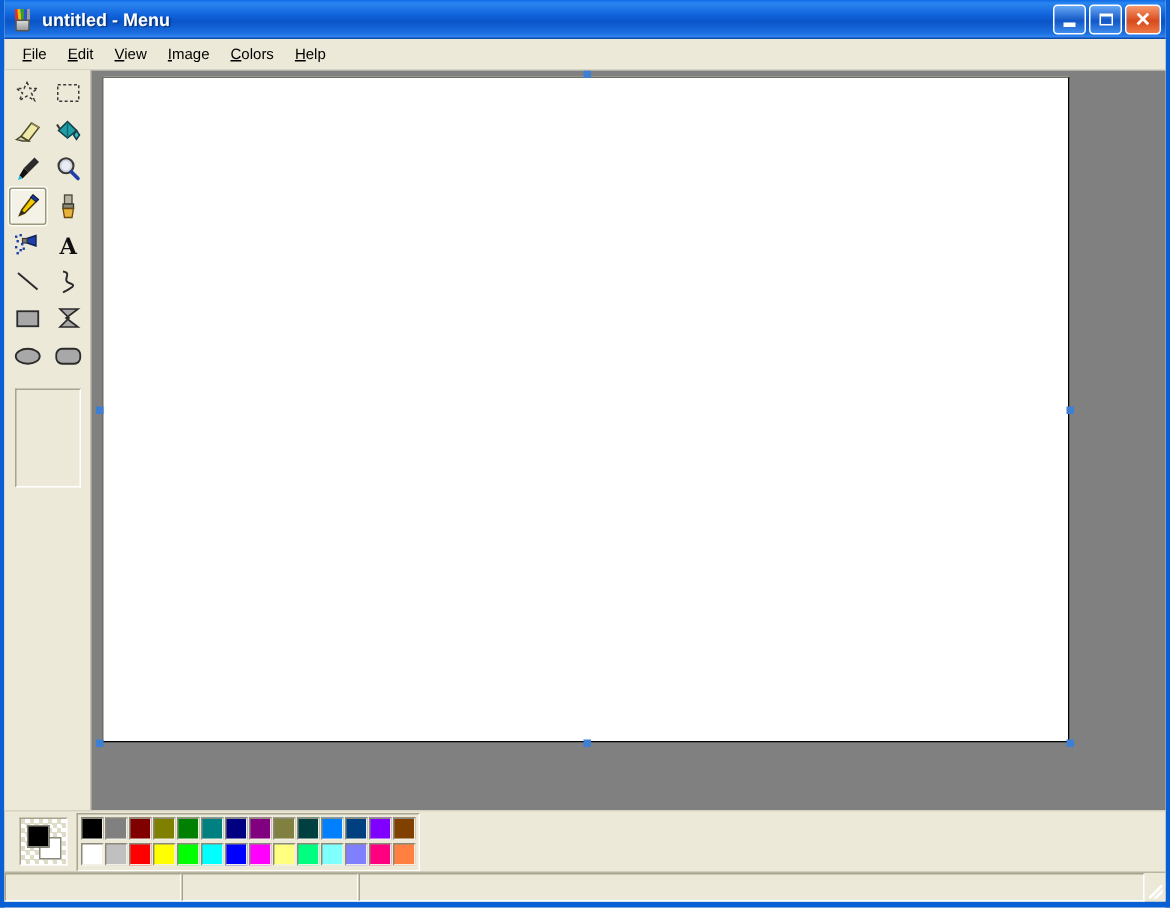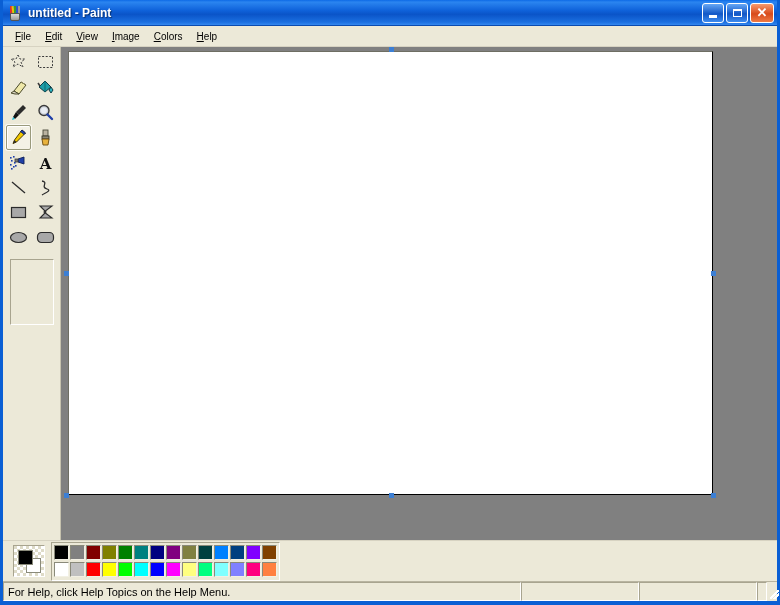--- a/index.html
+++ b/index.html
@@ -250,21 +250,21 @@
 
   <div id="titlebar">
     <span class="app-icon">
       <i class="b1"></i>
         <i class="b2"></i>
         <i class="b3"></i>
         <i class="b4"></i>
         <i class="b5"></i>
       <span class="cup"></span>
     </span>
-    <span id="title-text">untitled - Paint</span>
+    <span id="title-text">untitled - Menu</span>
     <span id="titlebar-buttons">
       <span class="tb-btn min">
         <span class="glyph-min"></span>
       </span>
       <span class="tb-btn max">
         <span class="glyph-max"></span>
       </span>
       <span class="tb-btn close">
         <span class="glyph-close">✕</span>
       </span>
@@ -453,20 +453,19 @@
         <span class="swatch" style="background: rgb(0, 64, 128);"></span>
         <span class="swatch" style="background: rgb(128, 128, 255);"></span>
         <span class="swatch" style="background: rgb(128, 0, 255);"></span>
         <span class="swatch" style="background: rgb(255, 0, 128);"></span>
         <span class="swatch" style="background: rgb(128, 64, 0);"></span>
         <span class="swatch" style="background: rgb(255, 128, 64);"></span>
       </div>
   </div>
 
   <div id="statusbar">
-    <div class="status-pane" id="status-main">For Help, click Help Topics on the Help Menu.</div>
     <div class="status-pane" id="status-p2"></div>
     <div class="status-pane" id="status-p3"></div>
     <div class="status-pane" id="status-p4"></div>
     <div id="grip"></div>
   </div>
 
 </div>
 
 </body></html>

